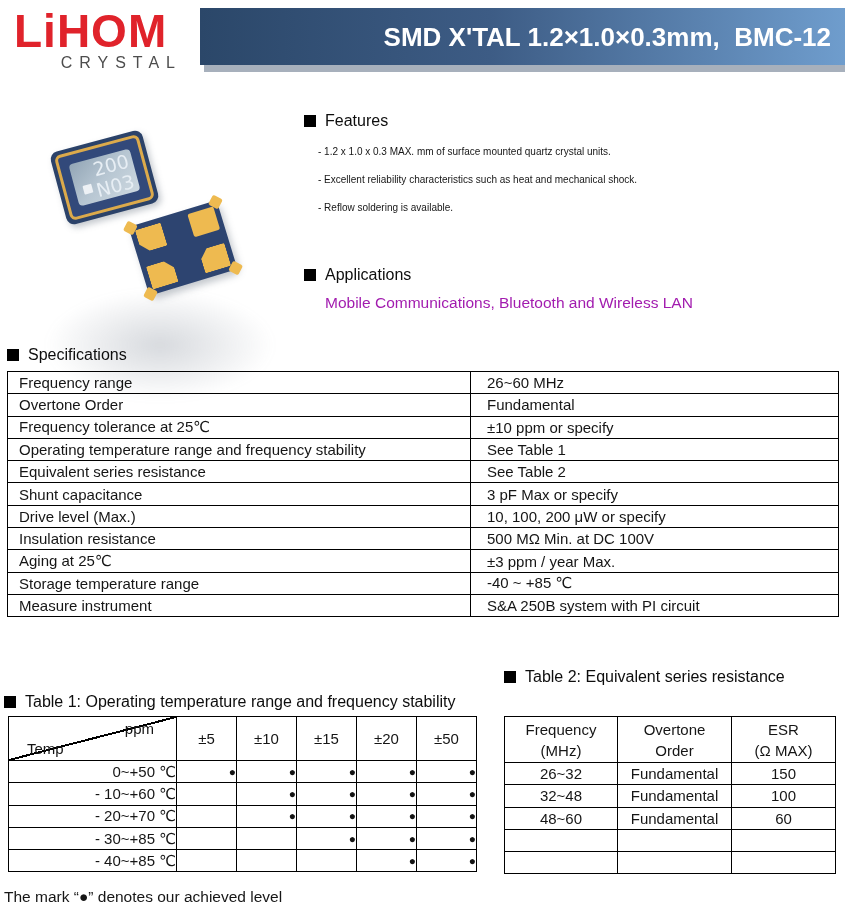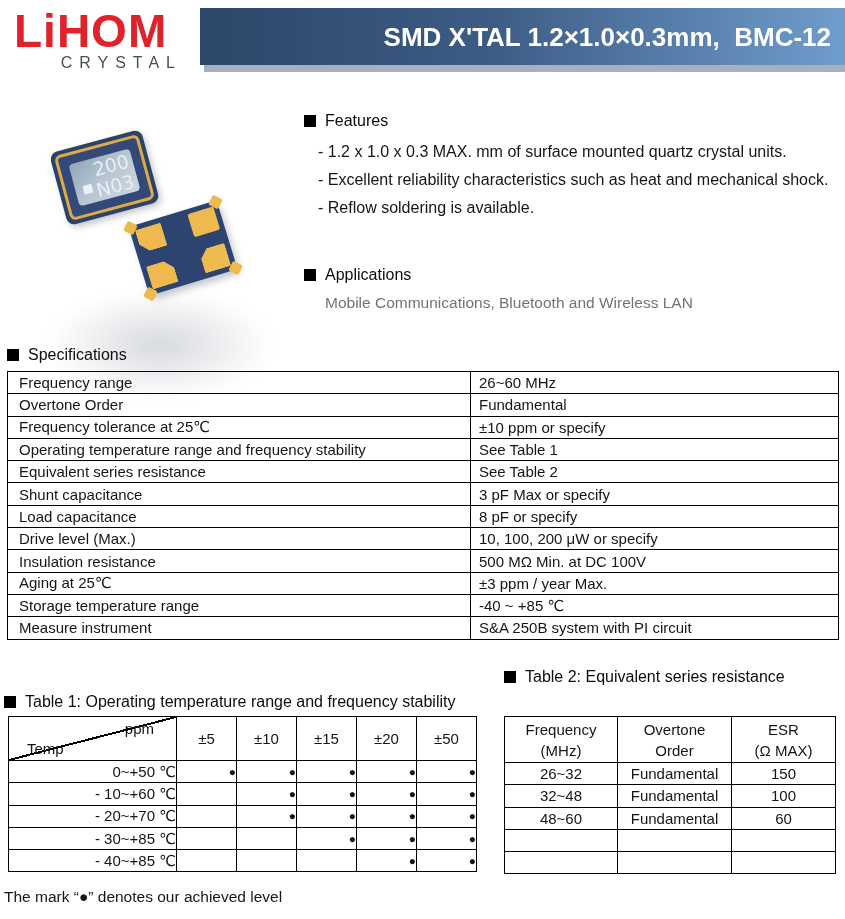--- a/index.html
+++ b/index.html
@@ -41,31 +41,31 @@
   .pad-br { right:5px; bottom:5px; clip-path:polygon(32% 0,100% 0,100% 100%,0 100%,0 38%); }
   .cast { position:absolute; width:11px; height:11px; background:#eeba50; border-radius:2px; transform:rotate(45deg); }
   .cast-tl { left:-4px;  top:-4px; }  .cast-tr { right:-4px; top:-4px; }
   .cast-bl { left:-4px;  bottom:-4px; } .cast-br { right:-4px; bottom:-4px; }
 
   
   .sec-heading { position:absolute; display:flex; align-items:center; gap:9px; font-size:16px; color:#0d0d0d; }
   .sq { width:12px; height:12px; background:#000; flex:0 0 auto; }
 
   
-  .features-list { position:absolute; left:318px; top:138px; font-size:16px; line-height:28px; color:#161616; }
-  .apps-text { position:absolute; left:325px; top:294px; font-size:15.5px; color:#737373; }
+  .features-list { position:absolute; left:318px; top:138px; font-size:10px; line-height:28px; color:#161616; }
+  .apps-text { position:absolute; left:325px; top:294px; font-size:15.5px; color:#a21caf; }
 
   
   table { border-collapse:collapse; table-layout:fixed; font-size:15px; color:#151515; }
   td, th { border:1.5px solid #000; font-weight:normal; overflow:hidden; }
 
   .spec-table { position:absolute; left:7px; top:371px; width:831px; }
   .spec-table td { height:22.3px; vertical-align:middle; }
   .spec-table .spec-label { padding-left:11px; }
-  .spec-table .spec-value { padding-left:8px; }
+  .spec-table .spec-value { padding-left:16px; }
 
   .t1-heading { left:4px; top:693px; }
   .table1 { position:absolute; left:8px; top:716px; width:468px; }
   .table1 th { height:44px; }
   .table1 td { height:22.3px; text-align:right; vertical-align:middle; }
   .table1 .mark-cell { font-size:12px; }
   .diag-cell { position:relative; }
   .diag-line { position:absolute; inset:0;
                background:linear-gradient(to bottom right, transparent calc(50% - 1px), #000 calc(50% - 1px), #000 calc(50% + 1px), transparent calc(50% + 1px)); }
   .corner-ppm  { position:absolute; top:3px;  right:22px; font-size:15px; }
@@ -162,24 +162,20 @@
         </tr>
         <tr>
           <td class="spec-label">Equivalent series resistance</td>
           <td class="spec-value">See Table 2</td>
         </tr>
         <tr>
           <td class="spec-label">Shunt capacitance</td>
           <td class="spec-value">3 pF Max or specify</td>
         </tr>
         <tr>
-          <td class="spec-label">Load capacitance</td>
-          <td class="spec-value">8 pF or specify</td>
-        </tr>
-        <tr>
           <td class="spec-label">Drive level (Max.)</td>
           <td class="spec-value">10, 100, 200 μW or specify</td>
         </tr>
         <tr>
           <td class="spec-label">Insulation resistance</td>
           <td class="spec-value">500 MΩ Min. at DC 100V</td>
         </tr>
         <tr>
           <td class="spec-label">Aging at 25℃</td>
           <td class="spec-value">±3 ppm / year Max.</td>

